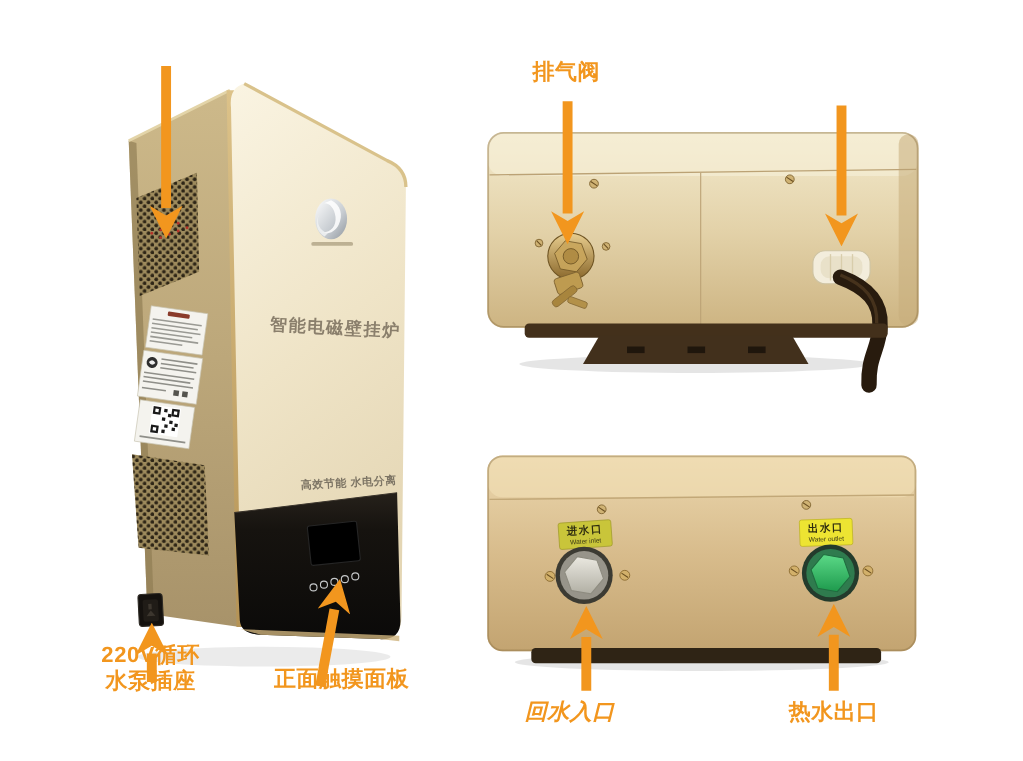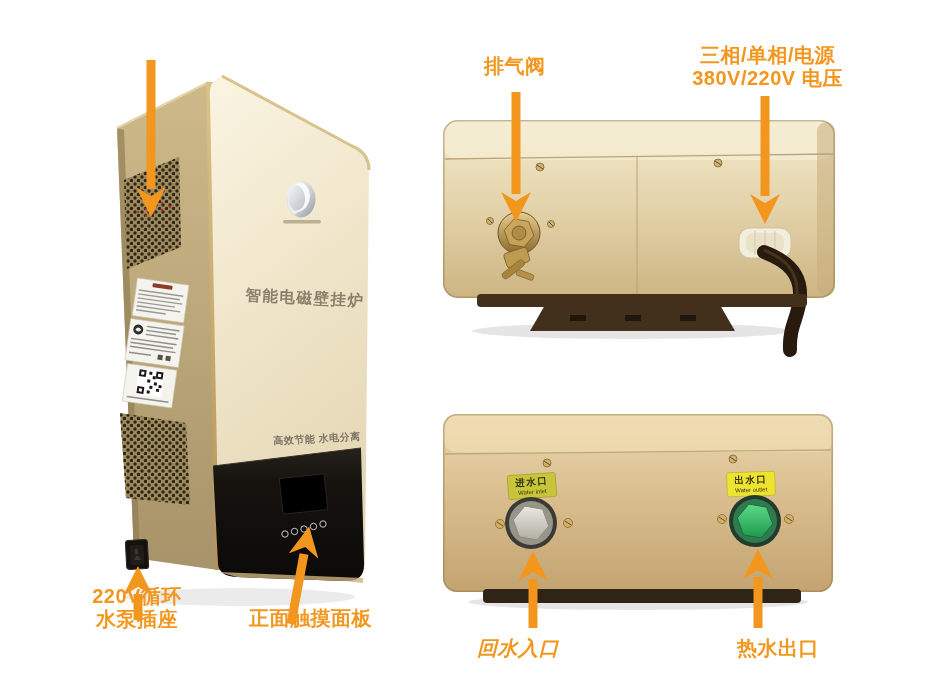--- a/index.html
+++ b/index.html
@@ -291,35 +291,31 @@
     <line x1="533" y1="628" x2="533" y2="579" marker-end="url(#ah)"></line>
     <line x1="758" y1="628" x2="758" y2="577" marker-end="url(#ah)"></line>
   </g>
 </svg>
 
 
 <div class="ann" style="left:484px;top:55px;font-family:Liberation Serif, serif;">
   <div>排气阀</div>
 </div>
 
-<div class="ann center" style="left:670px;top:44px;width:195px;">
-  <div>三相/单相/电源</div>
-  <div>380V/220V 电压</div>
-</div>
 
 <div class="ann center" style="left:84px;top:585px;width:106px;">
   <div>220V循环</div>
   <div>水泵插座</div>
 </div>
 
 <div class="ann" style="left:249px;top:607px;">
   <div>正面触摸面板</div>
 </div>
 
 <div class="ann" style="left:477px;top:637px;font-style:italic;">
   <div>回水入口</div>
 </div>
 
-<div class="ann" style="left:717px;top:637px;margin-left:20px;">
+<div class="ann" style="left:717px;top:637px;">
   <div>热水出口</div>
 </div>
 
 </div>
 
 </body></html>

